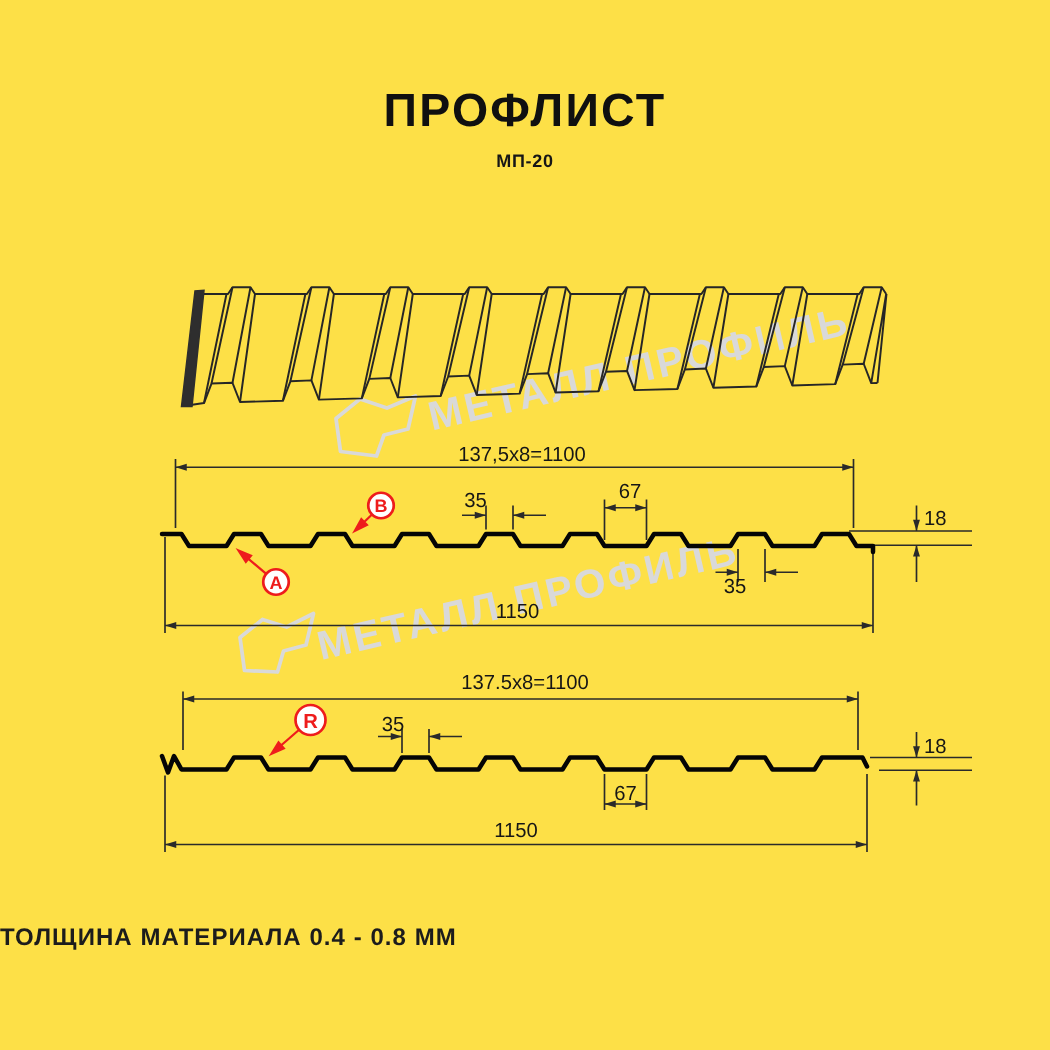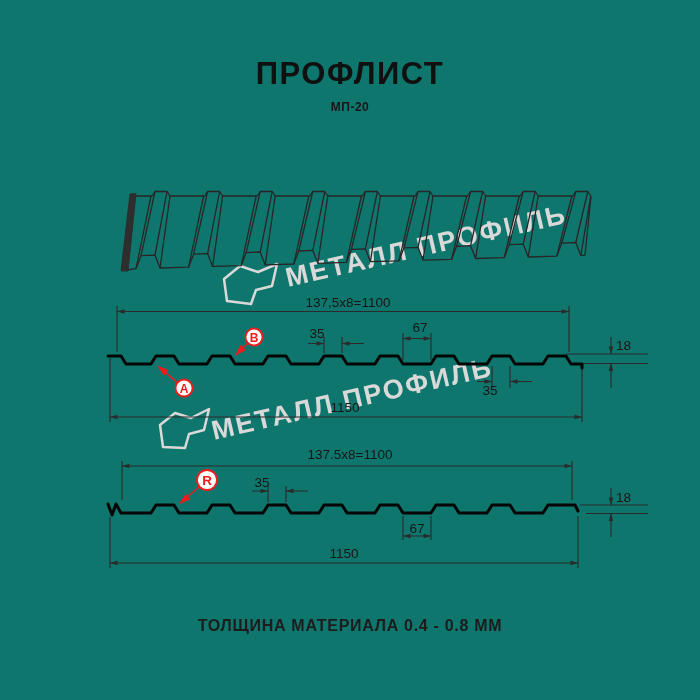--- a/index.html
+++ b/index.html
@@ -1,22 +1,22 @@
 <!DOCTYPE html>
 <html style="--red: #ee1c1c;"><head>
 <meta charset="utf-8">
 <style>
   html,body{margin:0;padding:0;background:#fff;}
-  .page{position:relative;width:700px;height:700px;background:#0f766e;overflow:hidden;
+  .page{position:relative;width:700px;height:700px;background:#fde047;overflow:hidden;
         font-family:"Liberation Sans",sans-serif;}
   .title{position:absolute;top:56px;left:0;width:100%;text-align:center;
          font-size:31px;font-weight:800;letter-spacing:1.5px;color:#101010;}
   .subtitle{position:absolute;top:100px;left:0;width:100%;text-align:center;
          font-size:12px;font-weight:700;letter-spacing:.5px;color:#161616;}
-  .footnote{position:absolute;top:617px;left:0;width:100%;text-align:center;
+  .footnote{position:absolute;top:617px;left:0;width:100%;text-align:left;
          font-size:16px;font-weight:600;letter-spacing:.7px;color:#1c1c1c;}
   svg.sheet{position:absolute;left:0;top:0;}
   svg text{font-family:"Liberation Sans",sans-serif;}
   :root{--red:#ee1c1c;}
   .dim {font-size:13.5px;fill:#161616;text-anchor:middle;}
   .dimL{font-size:13.5px;fill:#161616;}
   .dl{stroke:#2a2a2a;stroke-width:1.1;fill:none;}
   .da{fill:#2a2a2a;stroke:none;}
   .prof{stroke:#050505;stroke-width:3;fill:none;stroke-linejoin:round;stroke-linecap:round;}
   .t3d{stroke:#262626;stroke-width:1.3;fill:none;stroke-linejoin:round;}

